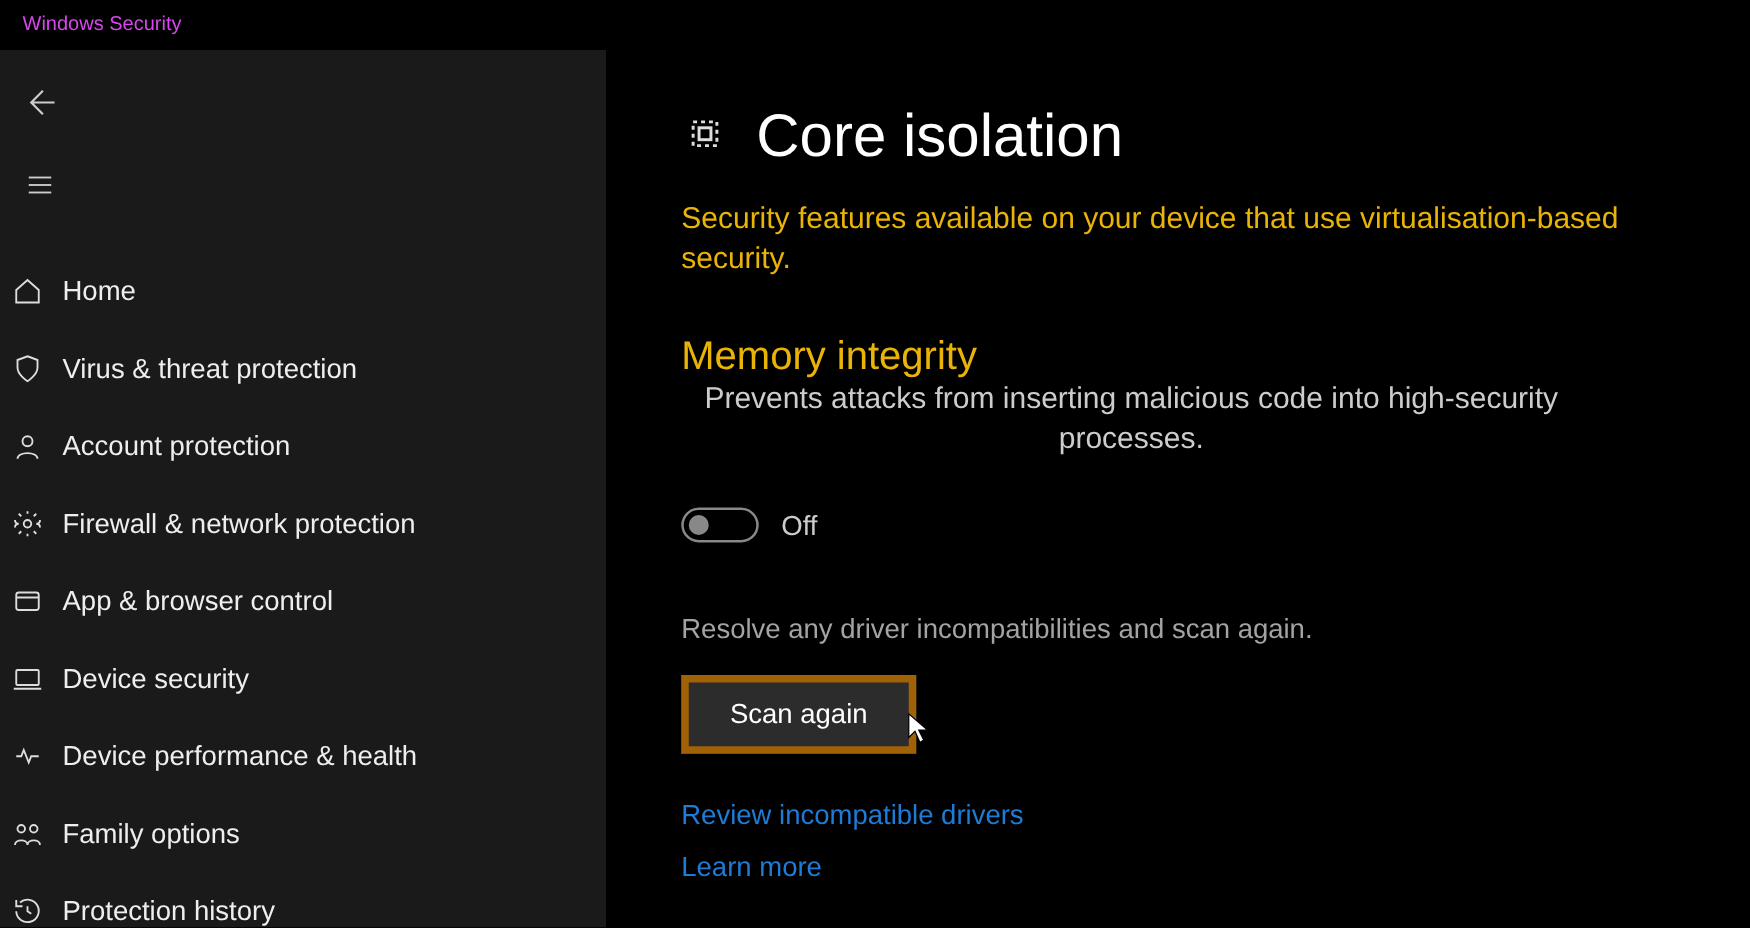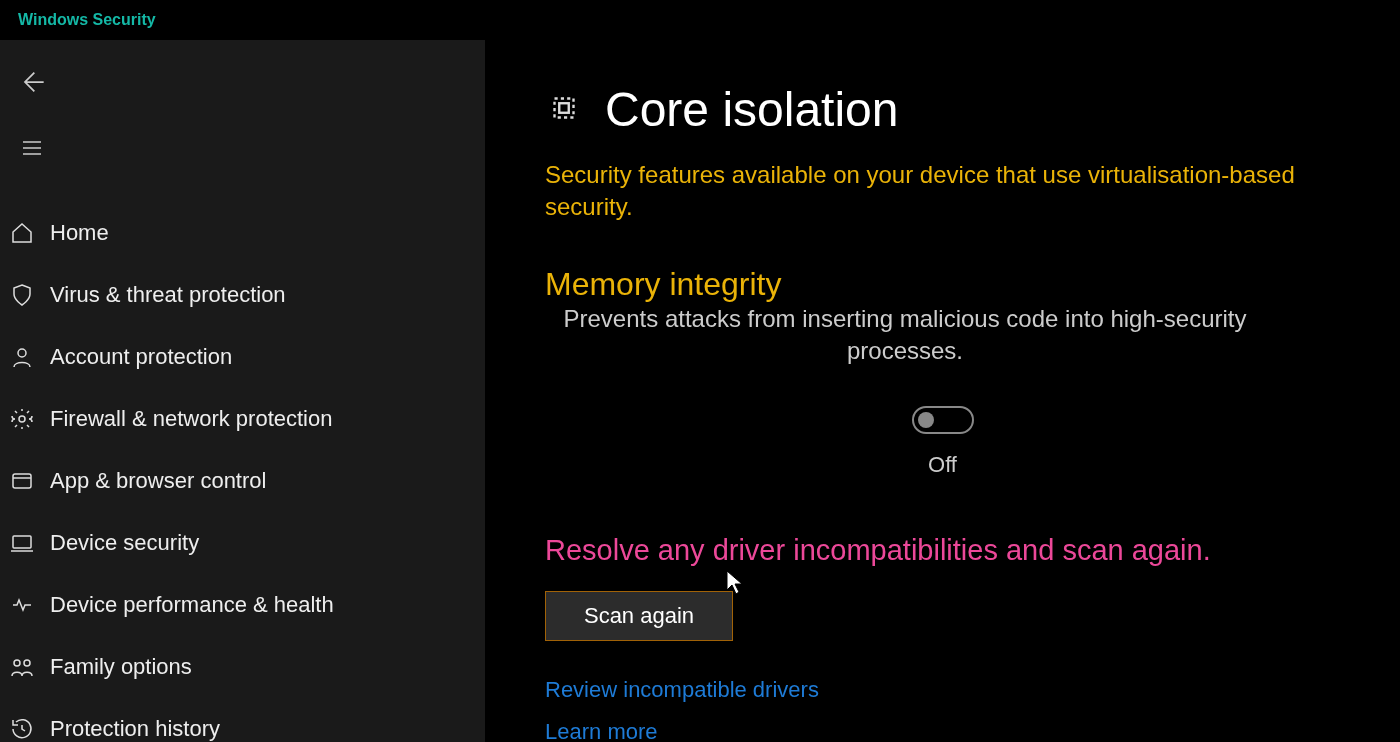--- a/index.html
+++ b/index.html
@@ -1,41 +1,41 @@
 <!DOCTYPE html>
 <html><head>
 <meta charset="utf-8">
 <style>
   * { margin: 0; padding: 0; box-sizing: border-box; }
   html, body { width: 1400px; height: 742px; overflow: hidden; background: #000; color: #fff; font-family: "Segoe UI", Arial, sans-serif; }
-  .title-bar { height: 40px; background: #000; display: flex; align-items: center; padding-left: 18px; font-size: 16px; color: #14b8a6; font-weight: bold; }
+  .title-bar { height: 40px; background: #000; display: flex; align-items: center; padding-left: 18px; font-size: 16px; color: #d946ef; }
   .app { display: flex; height: 702px; }
   .sidebar { width: 485px; background: #1a1a1a; display: flex; flex-direction: column; }
   .sidebar-top { padding: 20px 0 0 8px; }
   .back-btn { width: 48px; height: 48px; display: flex; align-items: center; justify-content: center; cursor: pointer; }
   .back-btn svg { stroke: #ccc; fill: none; stroke-width: 1.5; }
   .hamburger { margin-top: 18px; width: 48px; height: 48px; display: flex; align-items: center; justify-content: center; cursor: pointer; }
   .hamburger svg { stroke: #ccc; fill: none; stroke-width: 1.5; }
   .nav { margin-top: 28px; display: flex; flex-direction: column; }
   .nav-item { height: 62px; display: flex; align-items: center; gap: 14px; padding-left: 8px; cursor: pointer; font-size: 22px; color: #eee; }
   .nav-item .icn { width: 28px; height: 28px; display: flex; align-items: center; justify-content: center; }
   .nav-item .icn svg { stroke: #ddd; fill: none; stroke-width: 1.5; }
   .main { flex: 1; background: #000; padding: 42px 60px 0 60px; }
   .page-head { display: flex; align-items: center; gap: 22px; }
   .page-head-icon svg { stroke: #ddd; stroke-width: 1.5; fill: none; }
   .page-title { font-size: 48px; font-weight: 400; color: #fff; }
   .page-sub { margin-top: 22px; font-size: 24px; color: #eab308; max-width: 760px; line-height: 1.35; font-weight: 350; }
   .section-h { margin-top: 42px; font-size: 32px; font-weight: 400; color: #eab308; }
   .section-sub { margin-top: 0; font-size: 24px; color: #ccc; max-width: 720px; line-height: 1.35; font-weight: 350; text-align: center; }
-  .toggle-row { margin-top: 38px; display: flex; align-items: center; gap: 18px; flex-direction: column; }
+  .toggle-row { margin-top: 38px; display: flex; align-items: flex-end; gap: 18px; }
   .toggle { width: 62px; height: 28px; border: 2px solid #888; border-radius: 16px; position: relative; cursor: pointer; }
   .toggle .knob { position: absolute; left: 4px; top: 4px; width: 16px; height: 16px; border-radius: 50%; background: #888; }
   .toggle-label { font-size: 22px; color: #ccc; }
-  .resolve-text { margin-top: 56px; font-size: 29px; color: #ec4899; font-weight: 350; }
-  .scan-btn { margin-top: 24px; width: 188px; height: 50px; background: #2c2c2c; border: 1px solid #a16207; color: #fff; font-size: 22px; display: flex; align-items: center; justify-content: center; cursor: pointer; font-family: inherit; }
+  .resolve-text { margin-top: 56px; font-size: 22px; color: #a3a3a3; font-weight: 350; }
+  .scan-btn { margin-top: 24px; width: 188px; height: 63px; background: #2c2c2c; border: 6px solid #a16207; color: #fff; font-size: 22px; display: flex; align-items: center; justify-content: center; cursor: pointer; font-family: inherit; }
   .link { color: #1e7bd6; font-size: 22px; cursor: pointer; display: inline-block; font-weight: 350; }
   .link1 { margin-top: 36px; }
   .link2 { margin-top: 16px; }
   .cursor { position: absolute; left: 726px; top: 570px; pointer-events: none; }
   .cursor svg { fill: #fff; stroke: #000; stroke-width: 1; }
 </style>
 </head>
 <body>
 
 <div class="title-bar">

